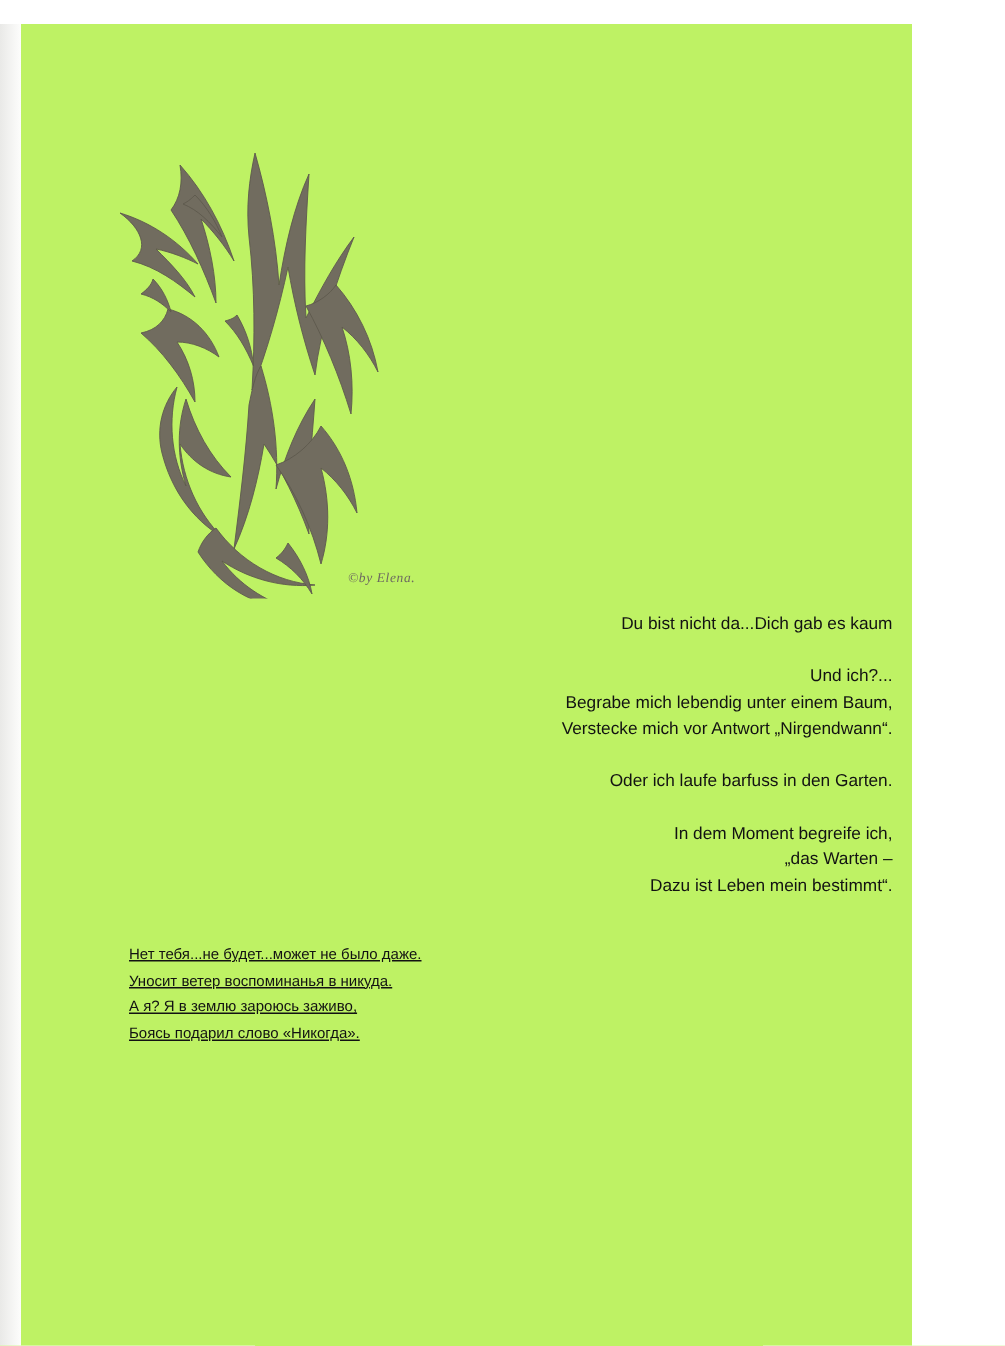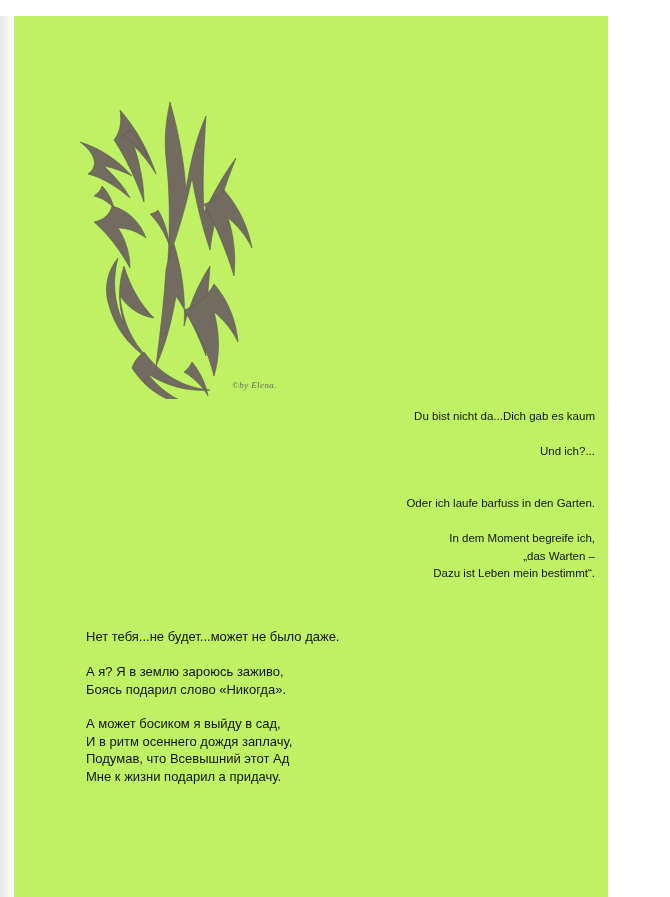--- a/index.html
+++ b/index.html
@@ -65,23 +65,24 @@
     font-size: 11.5px;
     line-height: 17.5px;
     color: #121212;
   }
   .poem-ru {
     position: absolute;
     left: 86px;
     top: 612px;
     width: 330px;
     text-align: left;
-    font-size: 13px;
+    font-size: 10px;
     line-height: 17.5px;
     color: #121212;
+    text-decoration: underline;
   }
   .stanza { margin: 0 0 17px 0; }
   .stanza:last-child { margin-bottom: 0; }
   .line { white-space: pre; text-align: right; }
 </style>
 </head>
 <body>
 
 <div class="page">
 
@@ -118,39 +119,34 @@
     </svg>
   </div>
 
   <div class="signature">©by Elena.</div>
 
   <div class="poem-de">
     <p class="stanza">
       <span class="line">Du bist nicht da...Dich gab es kaum</span><br>
       <br>
       <span class="line">Und ich?...</span><br>
-      <br>
+      <span class="line">Begrabe mich lebendig unter einem Baum,</span><br>
+      <span class="line">Verstecke mich vor Antwort „Nirgendwann“.</span>
     </p>
     <p class="stanza">
       <span class="line">Oder ich laufe barfuss in den Garten.</span><br>
       <br>
       <span class="line">In dem Moment begreife ich,</span><br>
       <span class="line">„das Warten –</span><br>
       <span class="line">Dazu ist Leben mein bestimmt“.</span>
     </p>
   </div>
 
   <div class="poem-ru">
     <p class="stanza">
       <span class="line">Нет тебя...не будет...может не было даже.</span><br>
-      <br>
+      <span class="line">Уносит ветер воспоминанья в никуда.</span><br>
       <span class="line">А я? Я в землю зароюсь заживо,</span><br>
       <span class="line">Боясь подарил слово «Никогда».</span>
-    </p>
-    <p class="stanza">
-      <span class="line">А может босиком я выйду в сад,</span><br>
-      <span class="line">И в ритм осеннего дождя заплачу,</span><br>
-      <span class="line">Подумав, что Всевышний этот Ад</span><br>
-      <span class="line">Мне к жизни подарил а придачу.</span>
     </p>
   </div>
 
 </div>
 
 </body></html>

